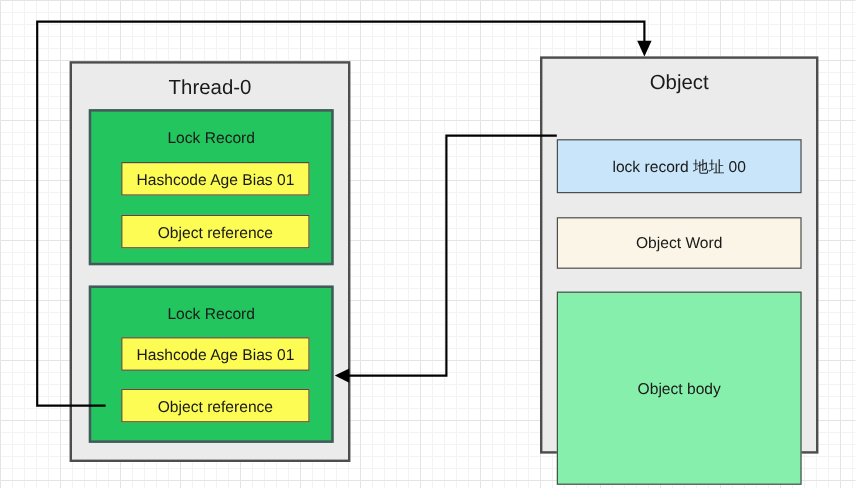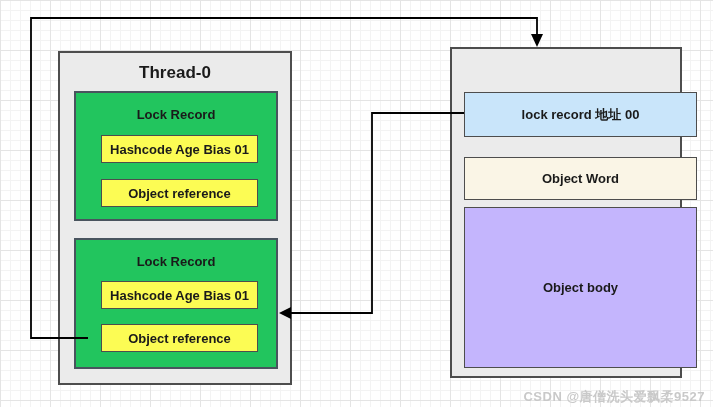--- a/index.html
+++ b/index.html
@@ -13,21 +13,20 @@
     width: 713px;
     height: 407px;
     overflow: hidden;
     background-color: #ffffff;
     background-image:
       linear-gradient(#e4e4e4 1px, transparent 1px),
       linear-gradient(90deg, #e4e4e4 1px, transparent 1px),
       linear-gradient(#f3f3f3 1px, transparent 1px),
       linear-gradient(90deg, #f3f3f3 1px, transparent 1px);
     background-size: 50px 50px, 50px 50px, 10px 10px, 10px 10px;
-    font-weight: bold;
   }
   .arrow-layer {
     position: absolute;
     left: 0; top: 0;
     width: 713px; height: 407px;
     pointer-events: none;
     z-index: 3;
   }
   .node {
     position: absolute;
@@ -70,26 +69,27 @@
     height: 28px;
     background: #fcfc54;
     border: 1.5px solid #4d4d4d;
   }
   .y-row-1 { top: 42px; }
   .y-row-2 { top: 86px; }
   .y2-row-1 { top: 41px; }
   .y2-row-2 { top: 84px; }
   .obj-cell {
     left: 12px;
-    width: 233px;
+    width: 204px;
     border: 1.5px solid #4d4d4d;
+    margin-top: 24px;
   }
   .mark-word-cell { top: 43px;  height: 45px;  background: #c9e5fa; }
   .klass-cell     { top: 108px; height: 43px;  background: #faf5e6; }
-  .body-cell      { top: 158px; height: 161px; background: #c4b5fd; }
+  .body-cell      { top: 170px; height: 161px; background: #86efac; }
   .watermark {
     position: absolute;
     right: 8px;
     top: 388px;
     font-size: 13px;
     color: #c9c9c9;
     letter-spacing: 0.5px;
     z-index: 2;
   }
 </style>
@@ -121,19 +121,19 @@
     </div>
 
     <div class="lock-record lr-2">
       <div class="node-title title-sm">Lock Record</div>
       <div class="cell yellow-box y2-row-1">Hashcode Age Bias 01</div>
       <div class="cell yellow-box y2-row-2">Object reference</div>
     </div>
   </div>
 
   <div class="node object-box">
+    <div class="node-title title-lg">Object</div>
     <div class="cell obj-cell mark-word-cell">lock record 地址 00</div>
     <div class="cell obj-cell klass-cell">Object Word</div>
     <div class="cell obj-cell body-cell">Object body</div>
   </div>
 
-  <div class="watermark">CSDN @唐僧洗头爱飘柔9527</div>
 </div>
 
 </body></html>

